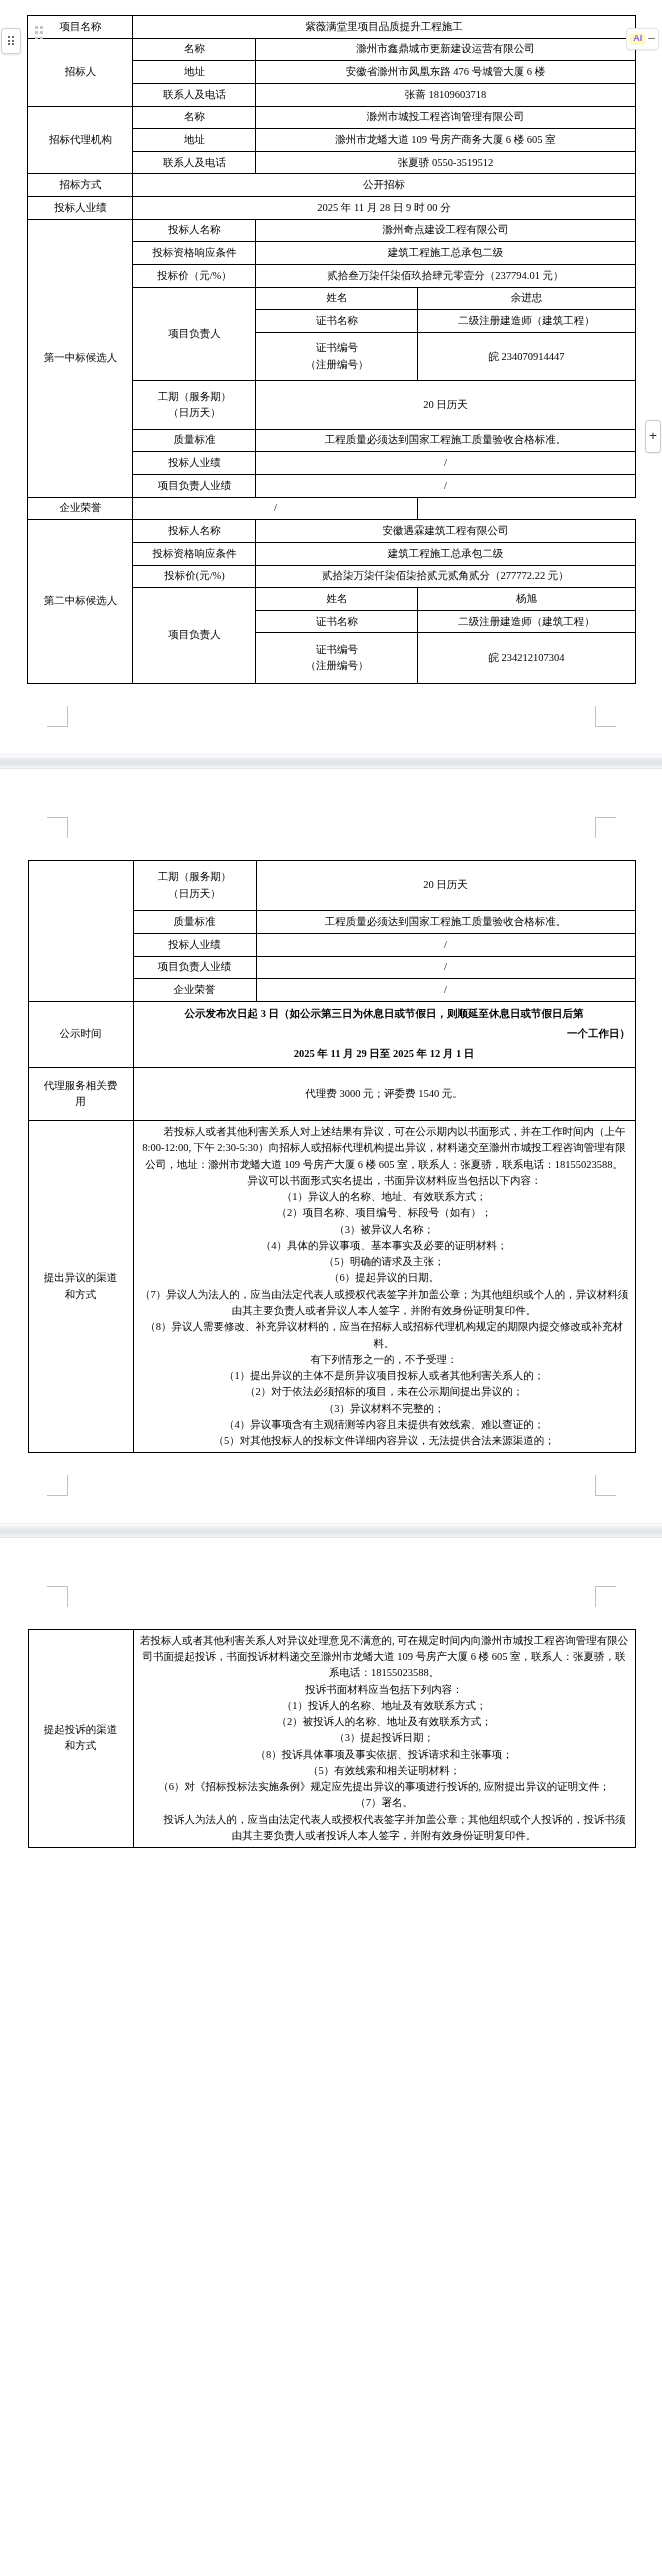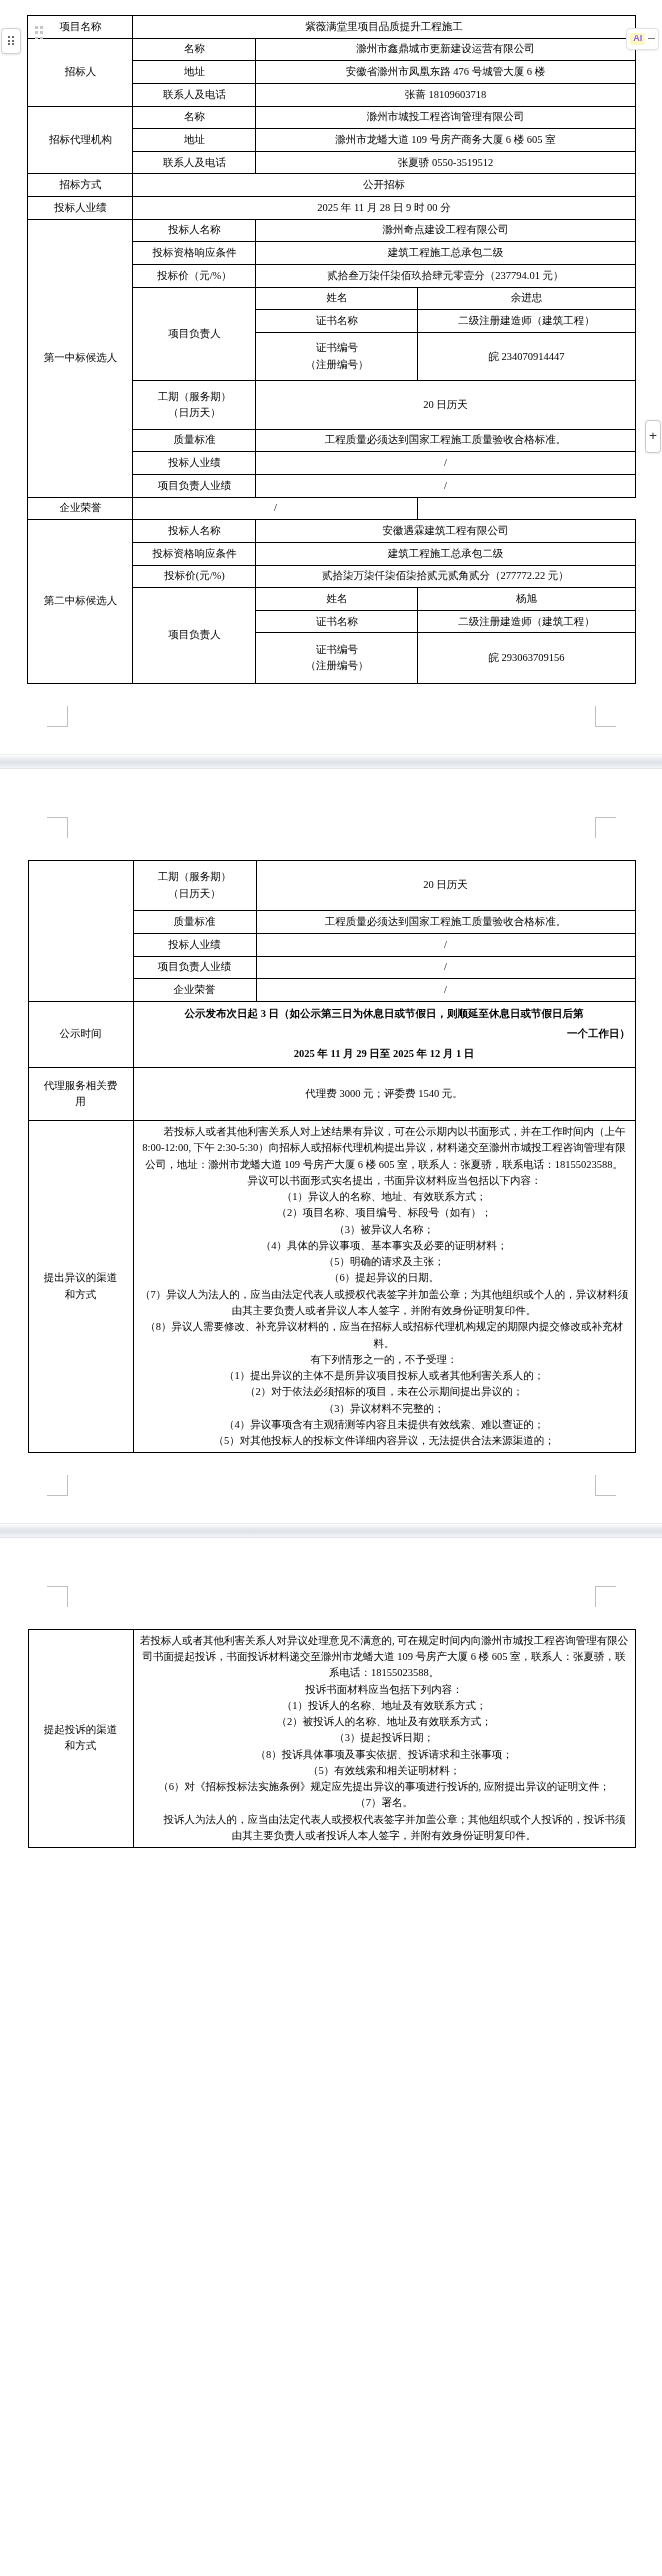--- a/index.html
+++ b/index.html
@@ -314,21 +314,21 @@
     </tr>
     <tr>
       <td class="lbl">证书名称</td>
       <td class="val">二级注册建造师（建筑工程）</td>
     </tr>
     <tr>
       <td class="lbl two-line" style="height:44px">
         <div>证书编号</div>
         <div>（注册编号）</div>
       </td>
-      <td class="val">皖 293063709156</td>
+      <td class="val">皖 234212107304</td>
     </tr>
   </tbody>
     </table>
 
   <div class="page-gap">
     <div class="crop-mark cm-br" style="left:47px; top:7.3px;"></div>
     <div class="crop-mark cm-bl" style="right:47px; top:7.3px;"></div>
     <div class="sep-band" style="top:55px;"></div>
     <div class="crop-mark cm-tr" style="left:47px; bottom:7.3px;"></div>
     <div class="crop-mark cm-tl" style="right:47px; bottom:7.3px;"></div>

